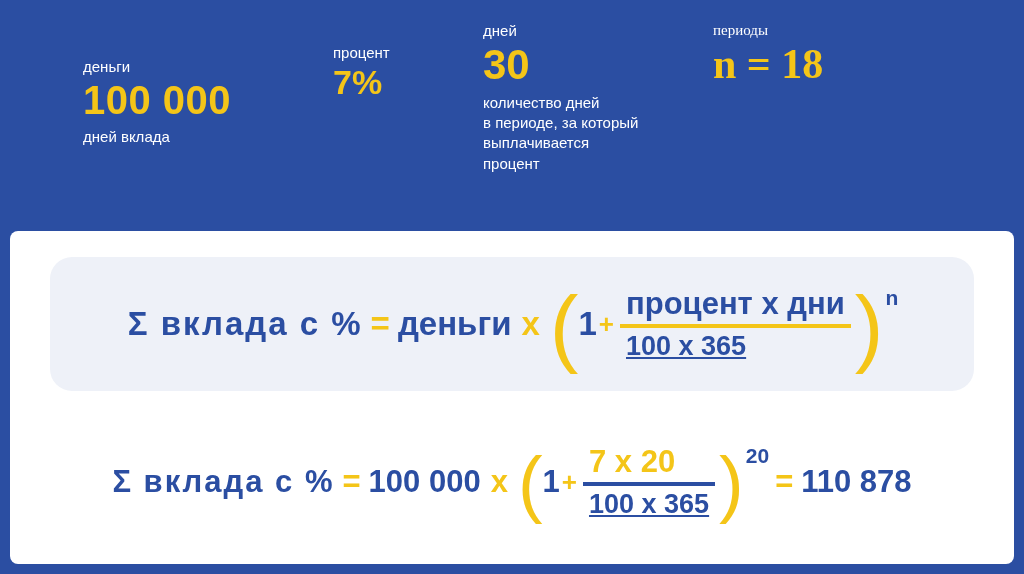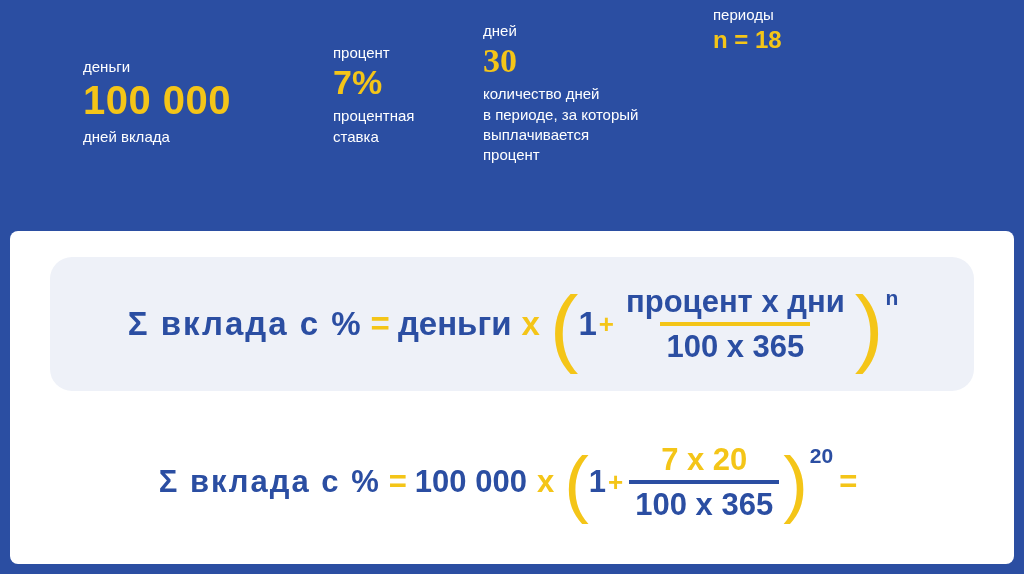--- a/index.html
+++ b/index.html
@@ -34,37 +34,37 @@
     color: #ffffff;
   }
   .legend-col {
     text-align: left;
     padding: 0 6px;
     box-sizing: border-box;
   }
   .legend-col.money   { width: 250px; margin-top: 58px; }
   .legend-col.percent { width: 150px; margin-top: 44px; }
   .legend-col.days    { width: 230px; margin-top: 22px; }
-  .legend-col.periods { width: 240px; margin-top: 6px; }
+  .legend-col.periods { width: 240px; margin-top: 21px; font-family: Liberation Serif, serif; }
 
   .legend-cap {
     font-size: 15px;
     color: #ffffff;
     line-height: 1.25;
   }
   .legend-val {
     color: #f4c518;
     font-weight: bold;
     line-height: 1.05;
     margin: 2px 0 6px 0;
   }
   .legend-col.money   .legend-val { font-size: 40px; letter-spacing: 0.5px; }
   .legend-col.percent .legend-val { font-size: 34px; }
-  .legend-col.days    .legend-val { font-size: 34px; font-family: Liberation Serif, serif; }
-  .legend-col.periods .legend-val { font-size: 24px; }
+  .legend-col.days    .legend-val { font-size: 42px; }
+  .legend-col.periods .legend-val { font-size: 42px; }
   .legend-desc {
     font-size: 15px;
     line-height: 1.35;
     color: #ffffff;
   }
 
   
   .card {
     position: absolute;
     left: 10px;
@@ -108,32 +108,32 @@
     font-weight: normal;
     line-height: 0;
     position: relative;
     top: 2px;
   }
   .paren.small { font-size: 74px; }
 
   .frac {
     display: inline-flex;
     flex-direction: column;
-    align-items: center;
     vertical-align: middle;
     margin: 0 4px;
   }
   .frac .num {
     padding: 0 6px 2px 6px;
     font-size: 31px;
   }
   .frac .den {
     padding: 3px 6px 0 6px;
-    font-size: 31px;
+    font-size: 27px;
     border-top: 4px solid #f4c518;
+    text-decoration: underline;
   }
   .frac.blueline .den { border-top-color: #2b4ea2; }
 
   .plus { margin: 0 2px; font-size: 26px; }
   .sup {
     font-size: 21px;
     vertical-align: top;
     position: relative;
     top: -26px;
     left: 2px;
@@ -161,21 +161,20 @@
 
     <div class="legend-col money">
       <div class="legend-cap">деньги</div>
       <div class="legend-val">100 000</div>
       <div class="legend-desc">дней вклада</div>
     </div>
 
     <div class="legend-col percent">
       <div class="legend-cap">процент</div>
       <div class="legend-val">7%</div>
-      <div class="legend-desc">процентная<br>ставка</div>
     </div>
 
     <div class="legend-col days">
       <div class="legend-cap">дней</div>
       <div class="legend-val">30</div>
       <div class="legend-desc">количество дней<br>в периоде, за который<br>выплачивается<br>процент</div>
     </div>
 
     <div class="legend-col periods">
       <div class="legend-cap">периоды</div>
@@ -213,17 +212,18 @@
         <span class="f-yellow paren small">(</span>
         <span class="f-blue">1</span>
         <span class="f-yellow plus">+</span>
         <span class="frac blueline">
           <span class="num f-yellow">7 x 20</span>
           <span class="den f-blue">100 x 365</span>
         </span>
         <span class="f-yellow paren small">)</span>
         <span class="f-blue sup">20</span>
         <span class="f-yellow eq">=</span>
+        <span class="f-blue">110 878</span>
       </div>
     </div>
 
   </div>
 </div>
 
 </body></html>

